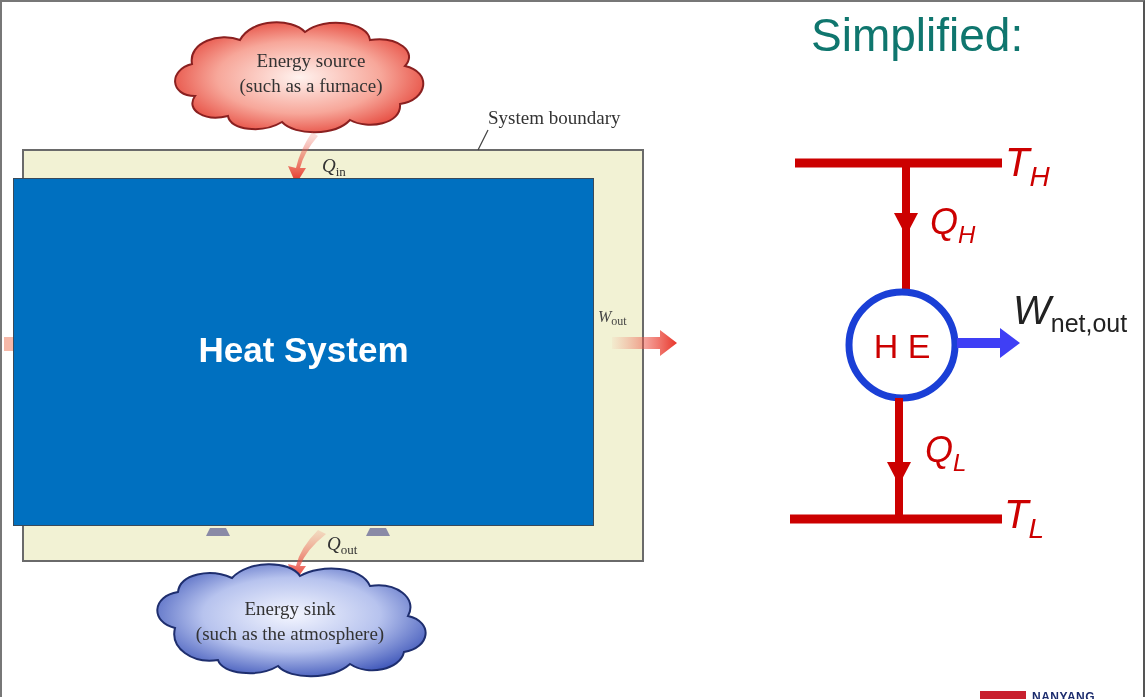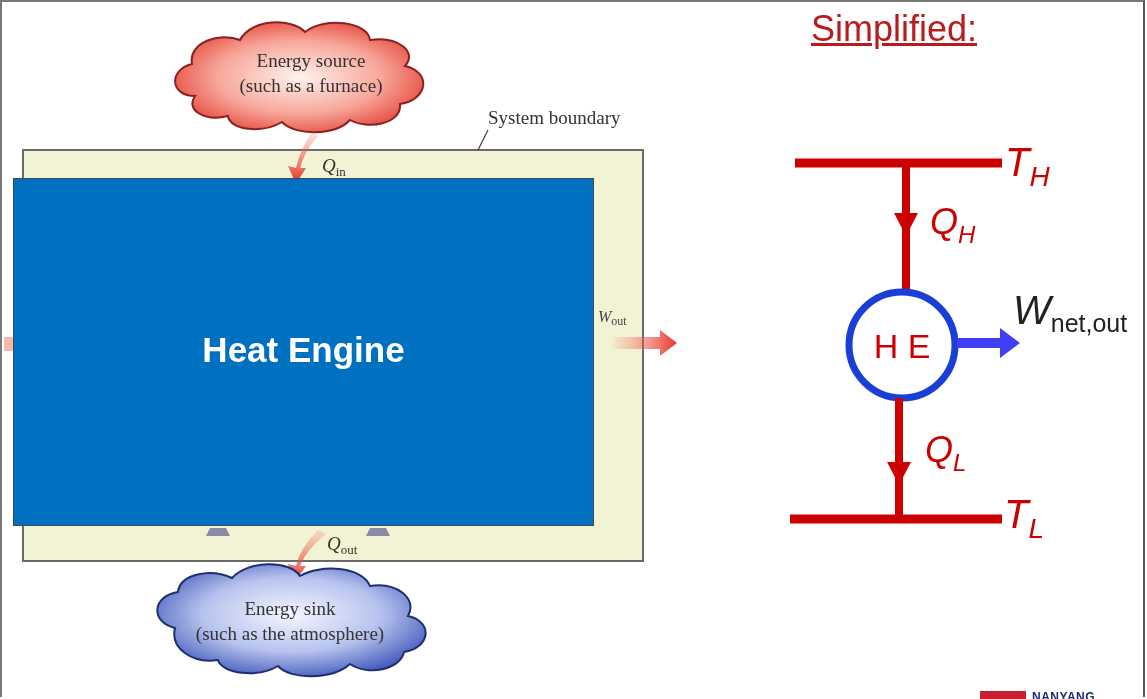--- a/index.html
+++ b/index.html
@@ -5,21 +5,21 @@
   html, body { margin:0; padding:0; }
   body { width:1147px; height:699px; position:relative; overflow:hidden; background:#ffffff;
          font-family:"Liberation Sans", sans-serif; }
   .frame { position:absolute; left:0; top:0; width:1145px; height:697px; border:2px solid #777; border-right:2px solid #555; border-bottom:none; box-sizing:border-box; }
   svg { position:absolute; left:0; top:0; }
   .serif { font-family:"Liberation Serif", serif; }
   .sans { font-family:"Liberation Sans", sans-serif; }
   .engine-box { position:absolute; left:13px; top:178px; width:581px; height:348px; background:#0070c0;
                 border:1px solid #3a4a5a; box-sizing:border-box; display:flex; align-items:center; justify-content:center; }
   .engine-label { color:#ffffff; font-weight:bold; font-size:35px; margin-top:-4px; }
-  .title { position:absolute; left:811px; top:8px; font-size:36px; color:#b91c1c;text-decoration:underline; }
+  .title { position:absolute; left:811px; top:8px; font-size:46px; color:#0f766e; }
   .logo { position:absolute; left:980px; top:690px; display:flex; align-items:center; gap:6px; }
   .logo-badge { width:46px; height:12px; background:#c8202e; }
   .logo-text { font-size:12px; font-weight:bold; color:#1a2a6c; letter-spacing:0.5px; }
 </style>
 </head>
 <body>
 
 <div class="frame"></div>
 
 <svg width="1147" height="699" viewBox="0 0 1147 699">
@@ -102,21 +102,21 @@
     <tspan>Q</tspan><tspan font-size="24" dy="9">L</tspan>
   </text>
 
   <line x1="790" y1="519" x2="1002" y2="519" stroke="#cc0000" stroke-width="9"></line>
   <text class="sans" x="1004" y="528" font-size="40" font-style="italic" fill="#cc0000">
     <tspan>T</tspan><tspan font-size="28" dy="10">L</tspan>
   </text>
 </svg>
 
 <div class="engine-box">
-  <span class="engine-label">Heat Engine</span>
+  <span class="engine-label">Heat System</span>
 </div>
 
 <div class="title">Simplified:</div>
 
 <div class="logo">
   <div class="logo-badge"></div>
   <span class="logo-text">NANYANG</span>
 </div>
 
 </body></html>

